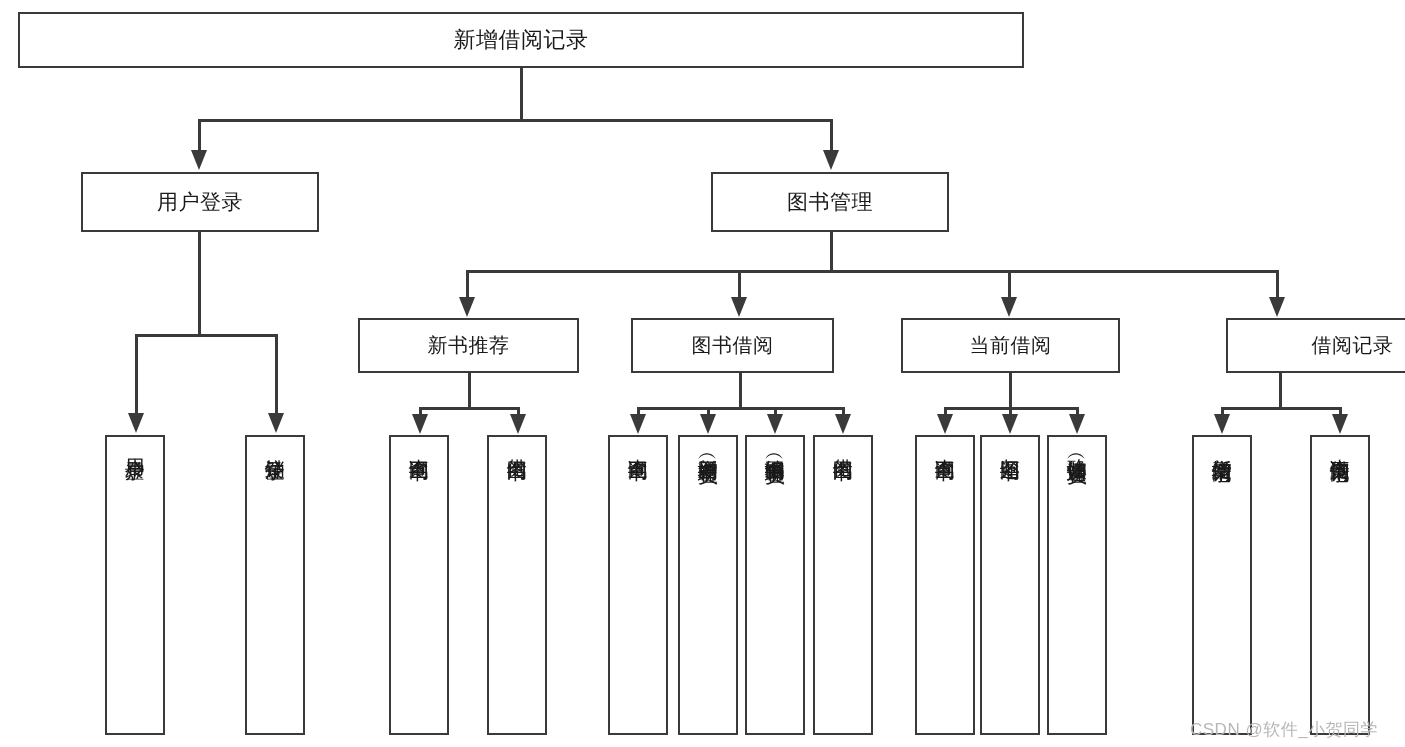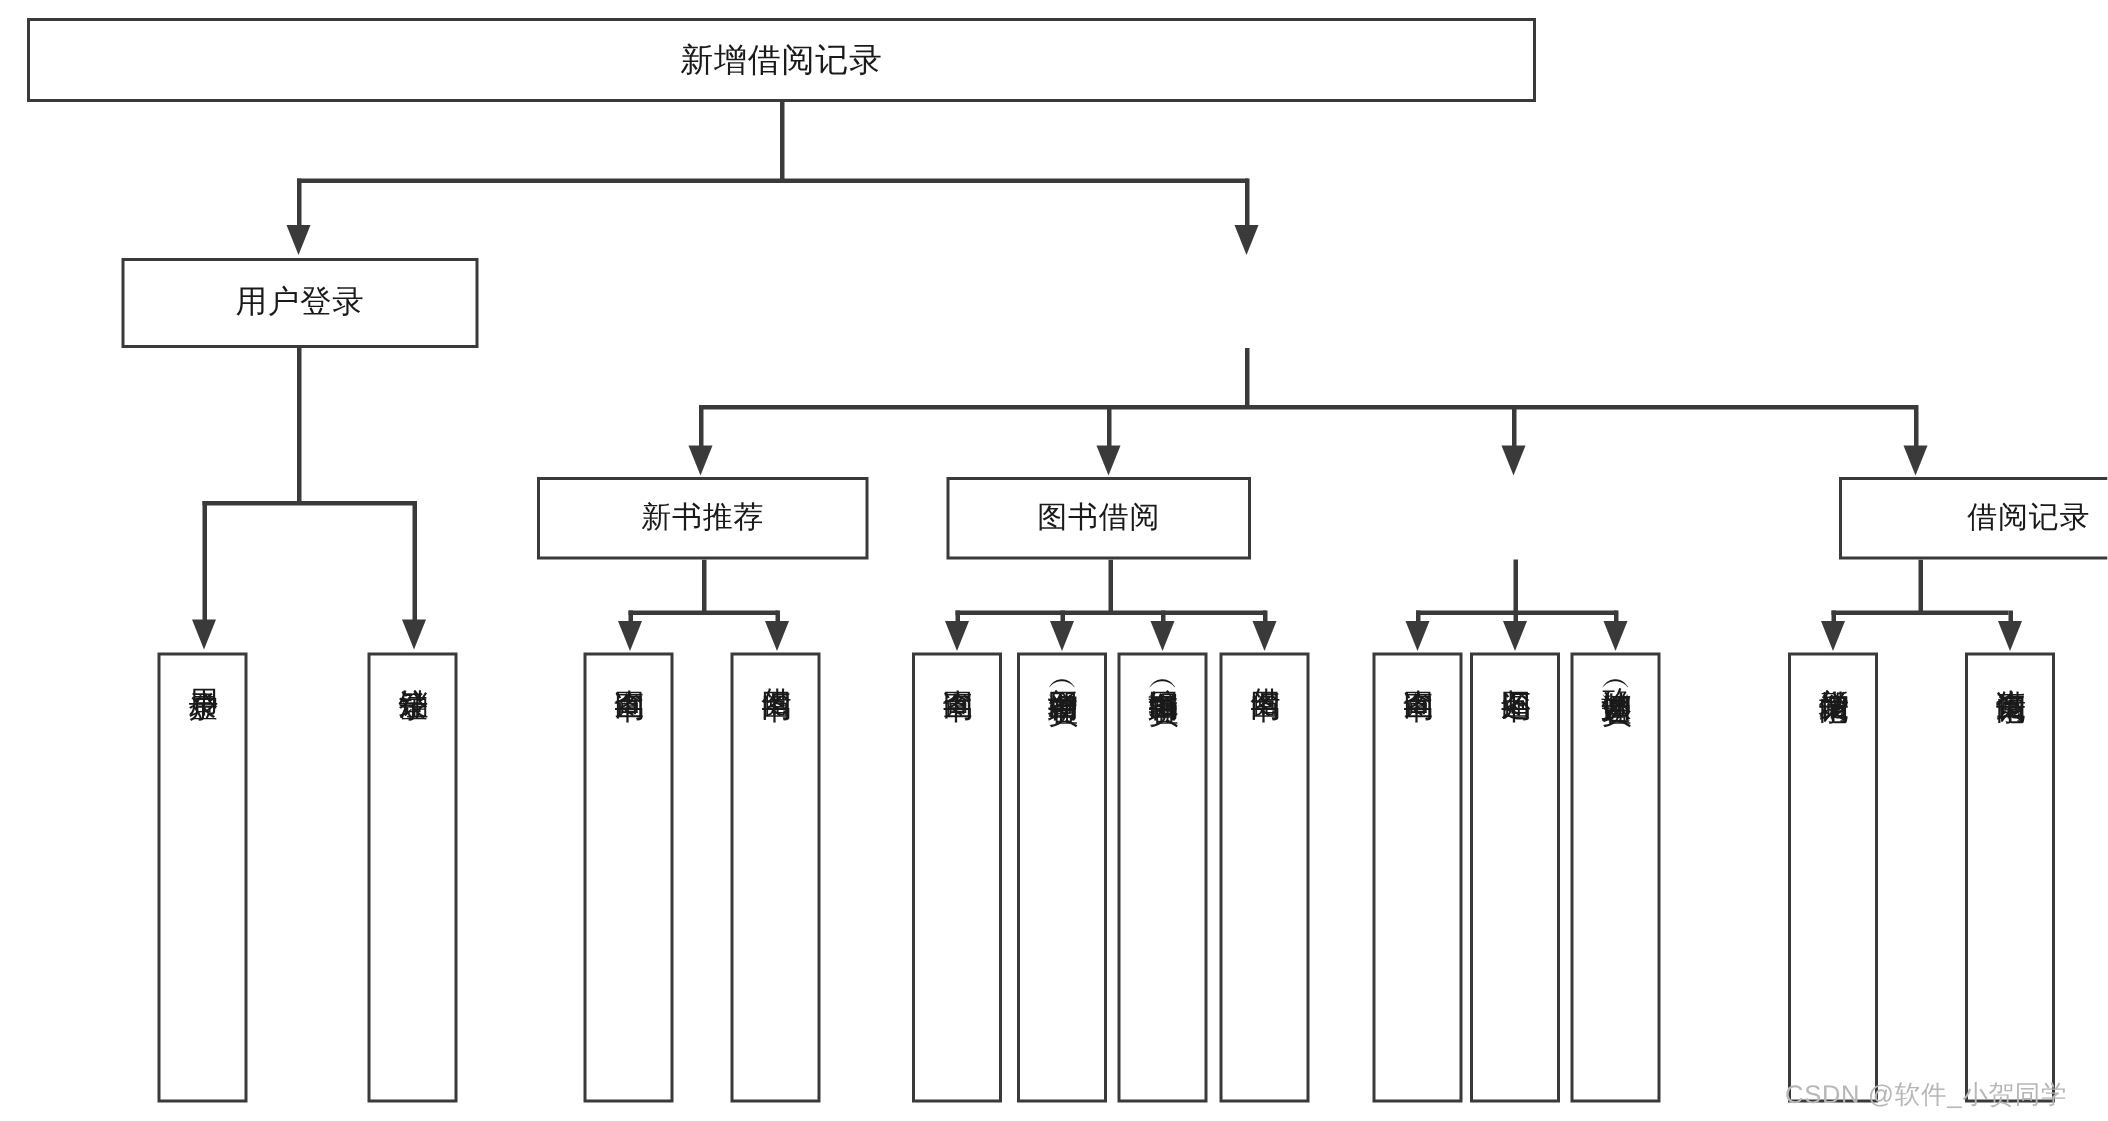--- a/index.html
+++ b/index.html
@@ -137,29 +137,35 @@
   <div class="arrow" style="left:1332px; top:414px;"></div>
 
   <div class="node root" style="left:18px; top:12px; width:1006px; height:56px;">
     <span class="node-label">新增借阅记录</span>
   </div>
 
   <div class="node level2" style="left:81px; top:172px; width:238px; height:60px;">
     <span class="node-label">用户登录</span>
   </div>
 
+  <div class="node level2" style="left:711px; top:172px; width:238px; height:60px;">
+    <span class="node-label">图书管理</span>
+  </div>
 
   <div class="node level3" style="left:358px; top:318px; width:221px; height:55px;">
     <span class="node-label">新书推荐</span>
   </div>
 
   <div class="node level3" style="left:631px; top:318px; width:203px; height:55px;">
     <span class="node-label">图书借阅</span>
   </div>
 
+  <div class="node level3" style="left:901px; top:318px; width:219px; height:55px;">
+    <span class="node-label">当前借阅</span>
+  </div>
 
   <div class="node level3" style="left:1226px; top:318px; width:221px; height:55px;padding-left:32px;">
     <span class="node-label">借阅记录</span>
   </div>
 
   <div class="node leaf" style="left:105px; top:435px; width:60px; height:300px;">
     <span class="node-label">用户登录</span>
   </div>
   <div class="node leaf" style="left:245px; top:435px; width:60px; height:300px;">
     <span class="node-label">注销登录</span>

